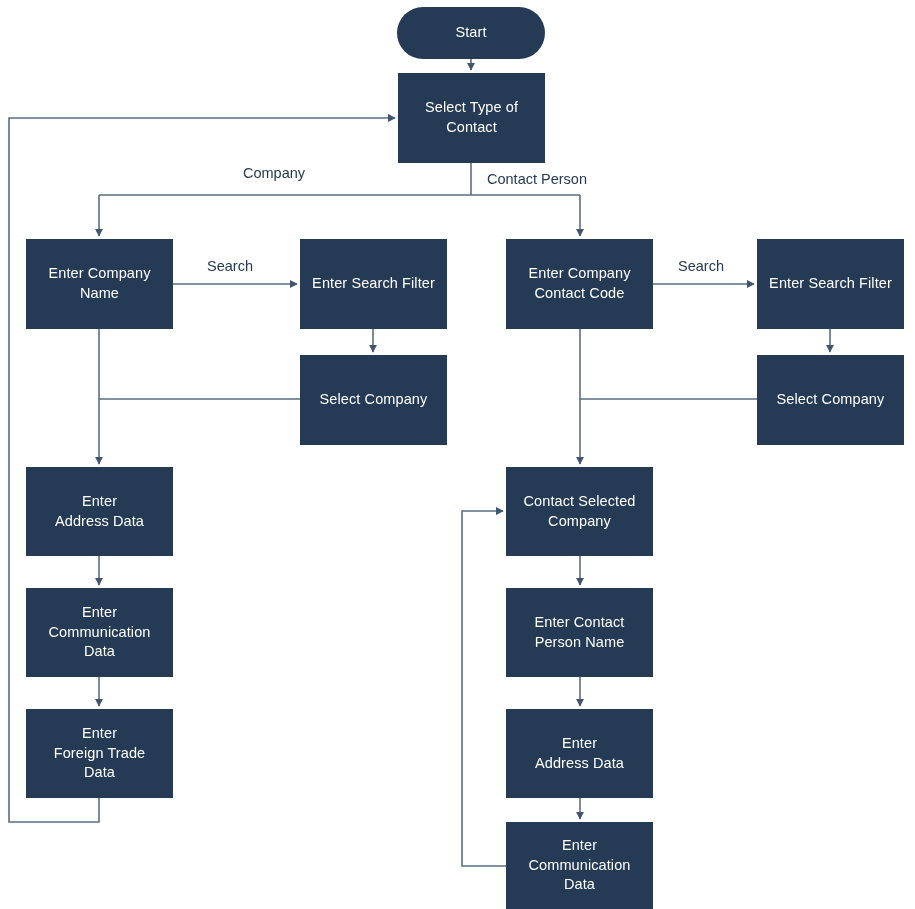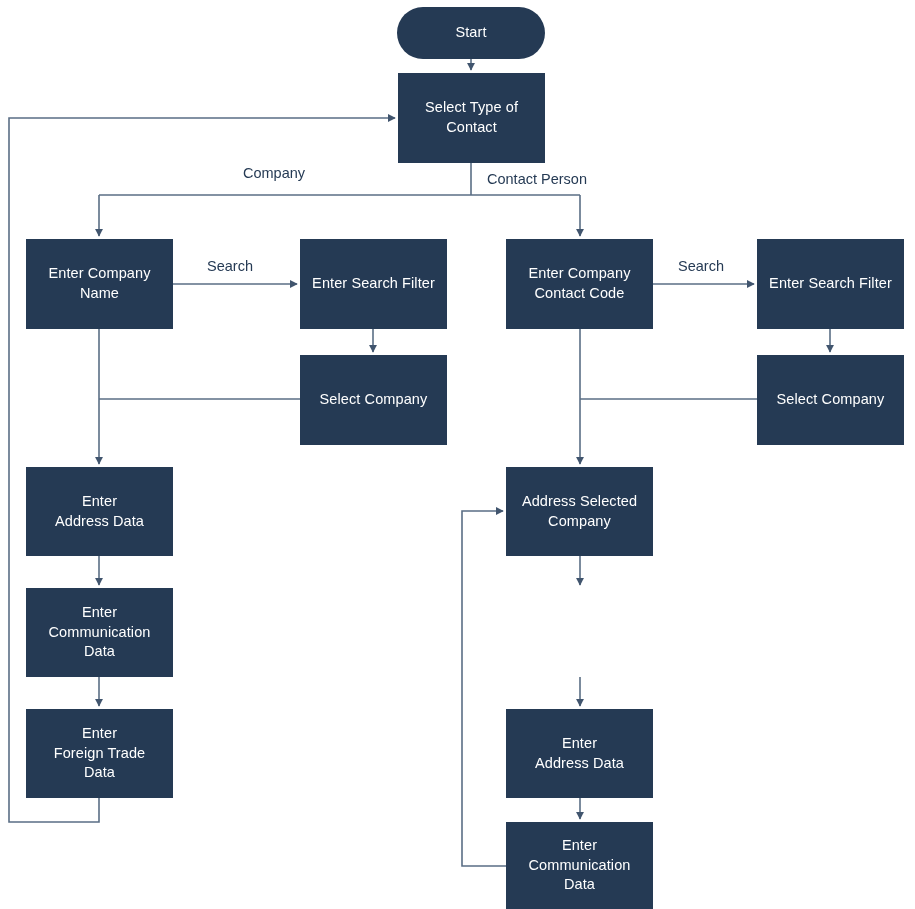--- a/index.html
+++ b/index.html
@@ -126,23 +126,25 @@
 Foreign Trade
 Data</div>
 
   <div class="node" style="left:506px; top:239px; width:147px; height:90px;">Enter Company
 Contact Code</div>
 
   <div class="node" style="left:757px; top:239px; width:147px; height:90px;">Enter Search Filter</div>
 
   <div class="node" style="left:757px; top:355px; width:147px; height:90px;">Select Company</div>
 
-  <div class="node" style="left:506px; top:467px; width:147px; height:89px;">Address Selected
+  <div class="node" style="left:506px; top:467px; width:147px; height:89px;">Contact Selected
 Company</div>
 
+  <div class="node" style="left:506px; top:588px; width:147px; height:89px;">Enter Contact
+Person Name</div>
 
   <div class="node" style="left:506px; top:709px; width:147px; height:89px;">Enter
 Address Data</div>
 
   <div class="node" style="left:506px; top:822px; width:147px; height:87px;">Enter
 Communication
 Data</div>
 
   <div class="edge-label" style="left:243px; top:165px;">Company</div>
 

